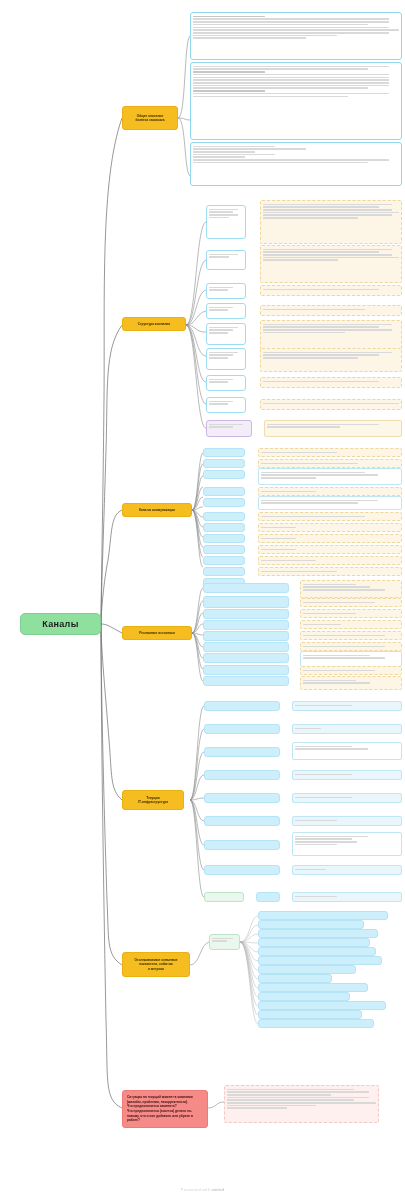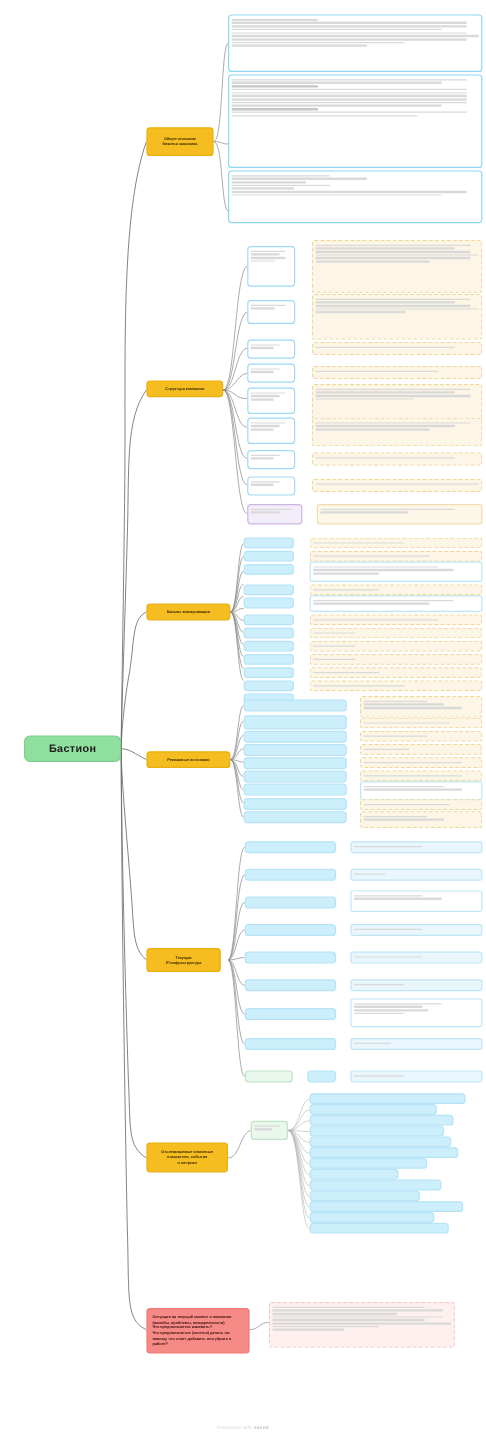--- a/index.html
+++ b/index.html
@@ -147,21 +147,21 @@
       <path d="M240,942 C250,942 250,1015 258,1015"></path>
       <path d="M240,942 C250,942 250,1024 258,1024"></path>
     </g>
 
     <g fill="none" stroke="#8a8a8a" stroke-width="0.6">
       <path d="M208,1108 C216,1108 216,1102 224,1102"></path>
     </g>
   </svg>
 
   <div class="node root" style="left:20px;top:613px;width:81px;height:22px;">
-    <span>Бастион</span>
+    <span>Каналы</span>
   </div>
 
   <div class="node branch" style="left:122px;top:106px;width:56px;height:24px;">
     <span class="labeltext" style="white-space:pre-line;">Общее описание
 бизнеса заказчика</span>
   </div>
 
   <div class="node note bigblue" style="left:190px;top:12px;width:212px;height:48px;">
     <div class="blurtxt">
       <span class="hd"></span>

